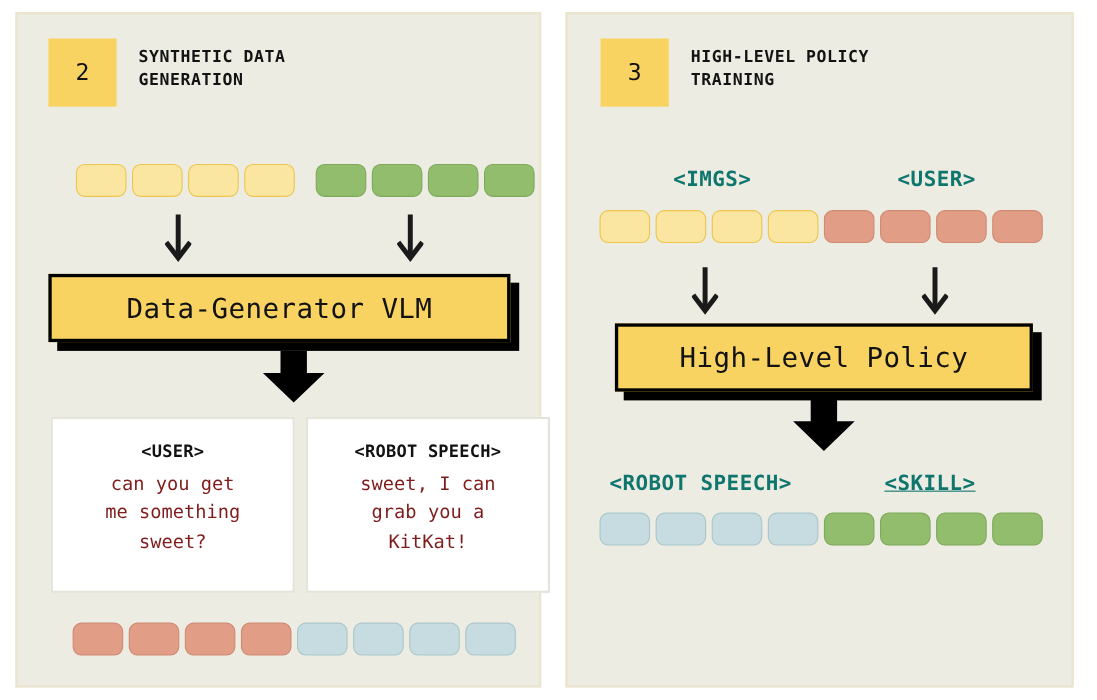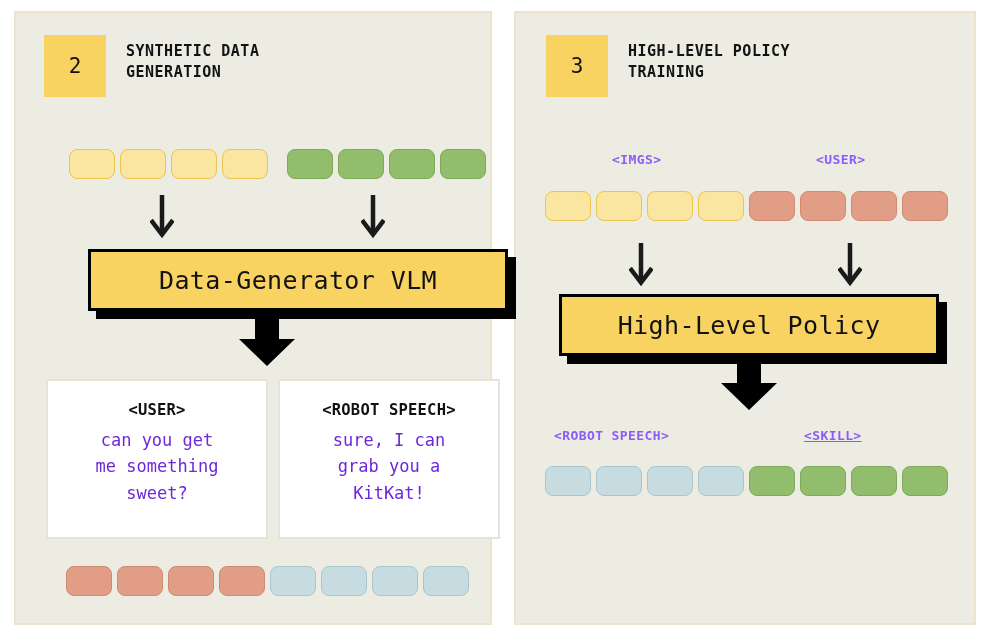--- a/index.html
+++ b/index.html
@@ -89,23 +89,23 @@
   .t-yellow { background: #fae6a1; border-color: #eec54c; }
   .t-green  { background: #92bd6c; border-color: #7da95a; }
   .t-red    { background: #e19d86; border-color: #d08a72; }
   .t-blue   { background: #c7dce0; border-color: #a9c6cc; }
 
   
   .group-label {
     position: absolute;
     font-family: "DejaVu Sans Mono", monospace;
     font-weight: bold;
-    font-size: 13px;
+    font-size: 19px;
     letter-spacing: 0.4px;
-    color: #8b5cf6;
+    color: #0f766e;
     white-space: nowrap;
   }
 
   
   .thin-arrow {
     position: absolute;
     width: 24px;
     height: 46px;
   }
   .thin-arrow svg { display: block; }
@@ -169,21 +169,21 @@
     font-weight: bold;
     font-size: 15.5px;
     color: #111;
     letter-spacing: 0.2px;
     margin-bottom: 8px;
   }
   .speech-text {
     font-family: "DejaVu Sans Mono", monospace;
     font-size: 17px;
     line-height: 1.55;
-    color: #6d28d9;
+    color: #7f1d1d;
     text-align: center;
     white-space: pre-line;
   }
 </style>
 </head>
 <body>
 
 <div class="stage">
 
   <section class="panel panel--left">
@@ -211,42 +211,42 @@
         <path d="M2.5 29 L12 41.5 L21.5 29" stroke="#1a1a1a" stroke-width="4.5" fill="none" stroke-linecap="square" stroke-linejoin="miter"></path>
       </svg>
     </div>
     <div class="thin-arrow" style="left:345px; top:180px;">
       <svg width="24" height="46" viewBox="0 0 24 46">
         <path d="M12 2 L12 40" stroke="#1a1a1a" stroke-width="4.5" fill="none"></path>
         <path d="M2.5 29 L12 41.5 L21.5 29" stroke="#1a1a1a" stroke-width="4.5" fill="none" stroke-linecap="square" stroke-linejoin="miter"></path>
       </svg>
     </div>
 
-    <div class="model-box-wrap" style="left:28px; top:236px; width:420px;margin-left:44px;">
+    <div class="model-box-wrap" style="left:28px; top:236px; width:420px;">
       <div class="model-box-shadow"></div>
       <div class="model-box">
         <span class="model-label">Data-Generator VLM</span>
       </div>
     </div>
 
     <div class="fat-arrow" style="left:222px; top:306px;">
       <svg width="58" height="48" viewBox="0 0 58 48">
         <path d="M17 0 L41 0 L41 20 L57 20 L29 47 L1 20 L17 20 Z" fill="#000"></path>
       </svg>
     </div>
 
     <div class="speech-card" style="left:30px; top:366px;">
       <div class="speech-tag">&lt;USER&gt;</div>
       <div class="speech-text">can you get
 me something
 sweet?</div>
     </div>
     <div class="speech-card" style="left:262px; top:366px;">
       <div class="speech-tag">&lt;ROBOT SPEECH&gt;</div>
-      <div class="speech-text">sure, I can
+      <div class="speech-text">sweet, I can
 grab you a
 KitKat!</div>
     </div>
 
     <div class="token-row" style="left:50px; top:553px;">
       <div class="token t-red"></div>
       <div class="token t-red"></div>
       <div class="token t-red"></div>
       <div class="token t-red"></div>
       <div class="token t-blue"></div>

